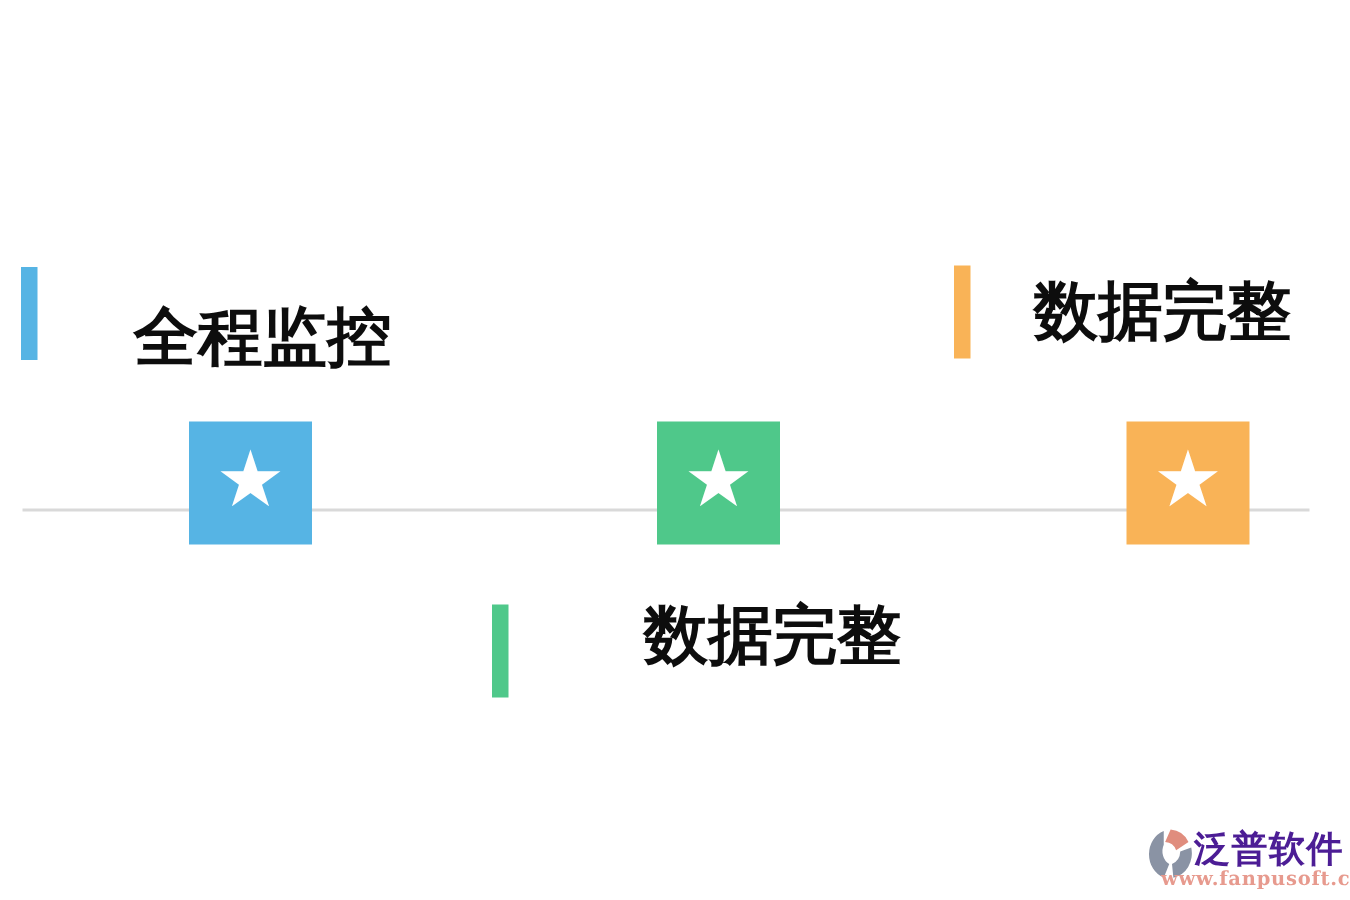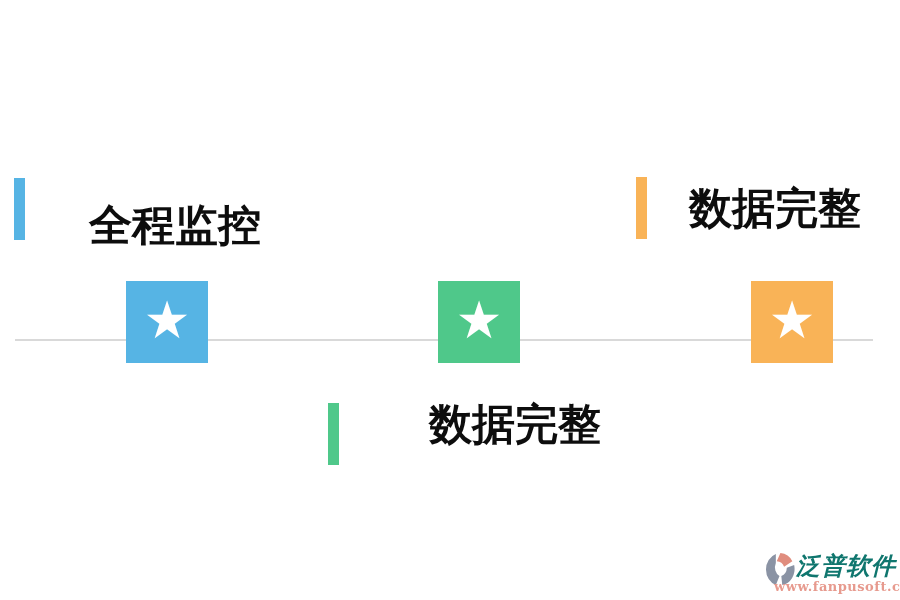--- a/index.html
+++ b/index.html
@@ -126,17 +126,17 @@
   <div class="star-square" id="square-3" style="background-color: rgb(249, 179, 87);">
     <span class="star-glyph">★</span>
   </div>
 
   <div class="logo">
     <svg class="logo-mark" viewBox="0 0 36 40" xmlns="http://www.w3.org/2000/svg">
       <path d="M14,3 A16,18 0 0 0 14,37 L18,27 A8,10 0 0 1 14,13 Z" fill="#8a93a4"></path>
       <path d="M19,2 a16,16 0 0 1 13,9 l-9,6 a9,9 0 0 0-8-6 z" fill="#e08d7e"></path>
       <path d="M34,15 a16,18 0 0 1-13,22 l-1-10 a9,10 0 0 0 6-9 z" fill="#8a93a4"></path>
     </svg>
-    <div class="logo-name" style="color: #0f766e; font-style: italic;">泛普软件</div>
+    <div class="logo-name" style="color: #4c1d95;">泛普软件</div>
     <div class="logo-url" style="color: rgb(231, 154, 142);">www.fanpusoft.com</div>
   </div>
 
 </div>
 
 </body></html>

